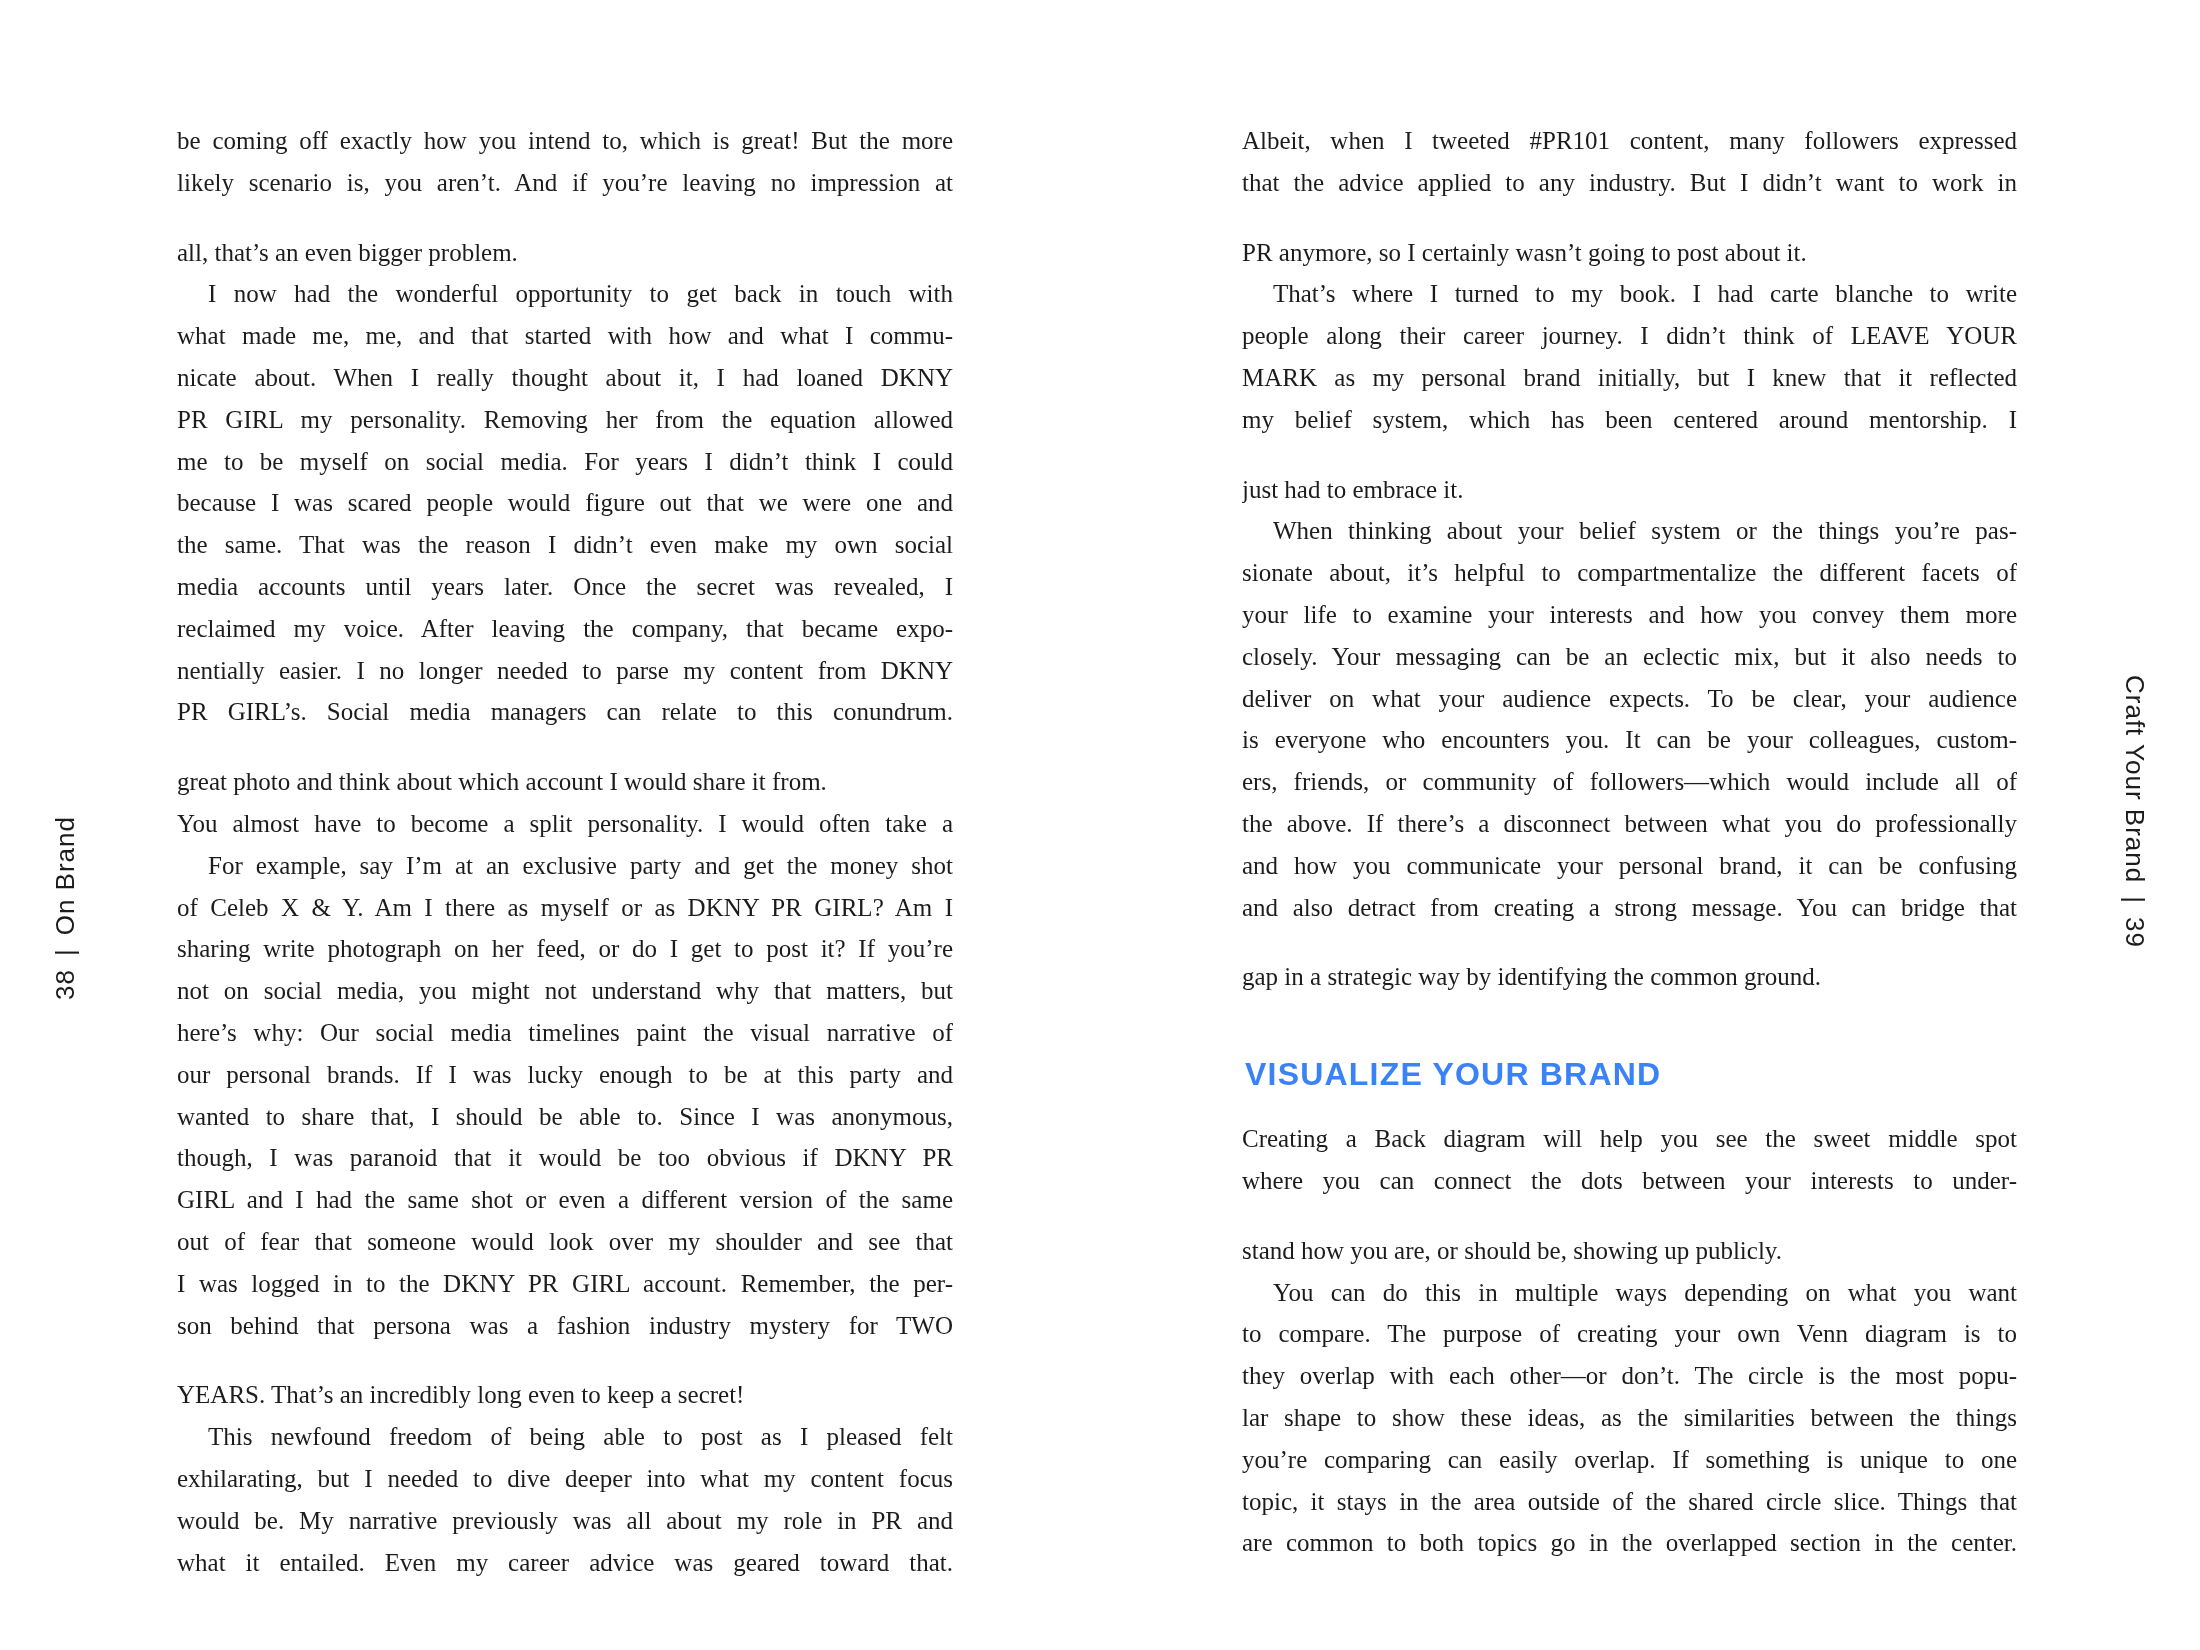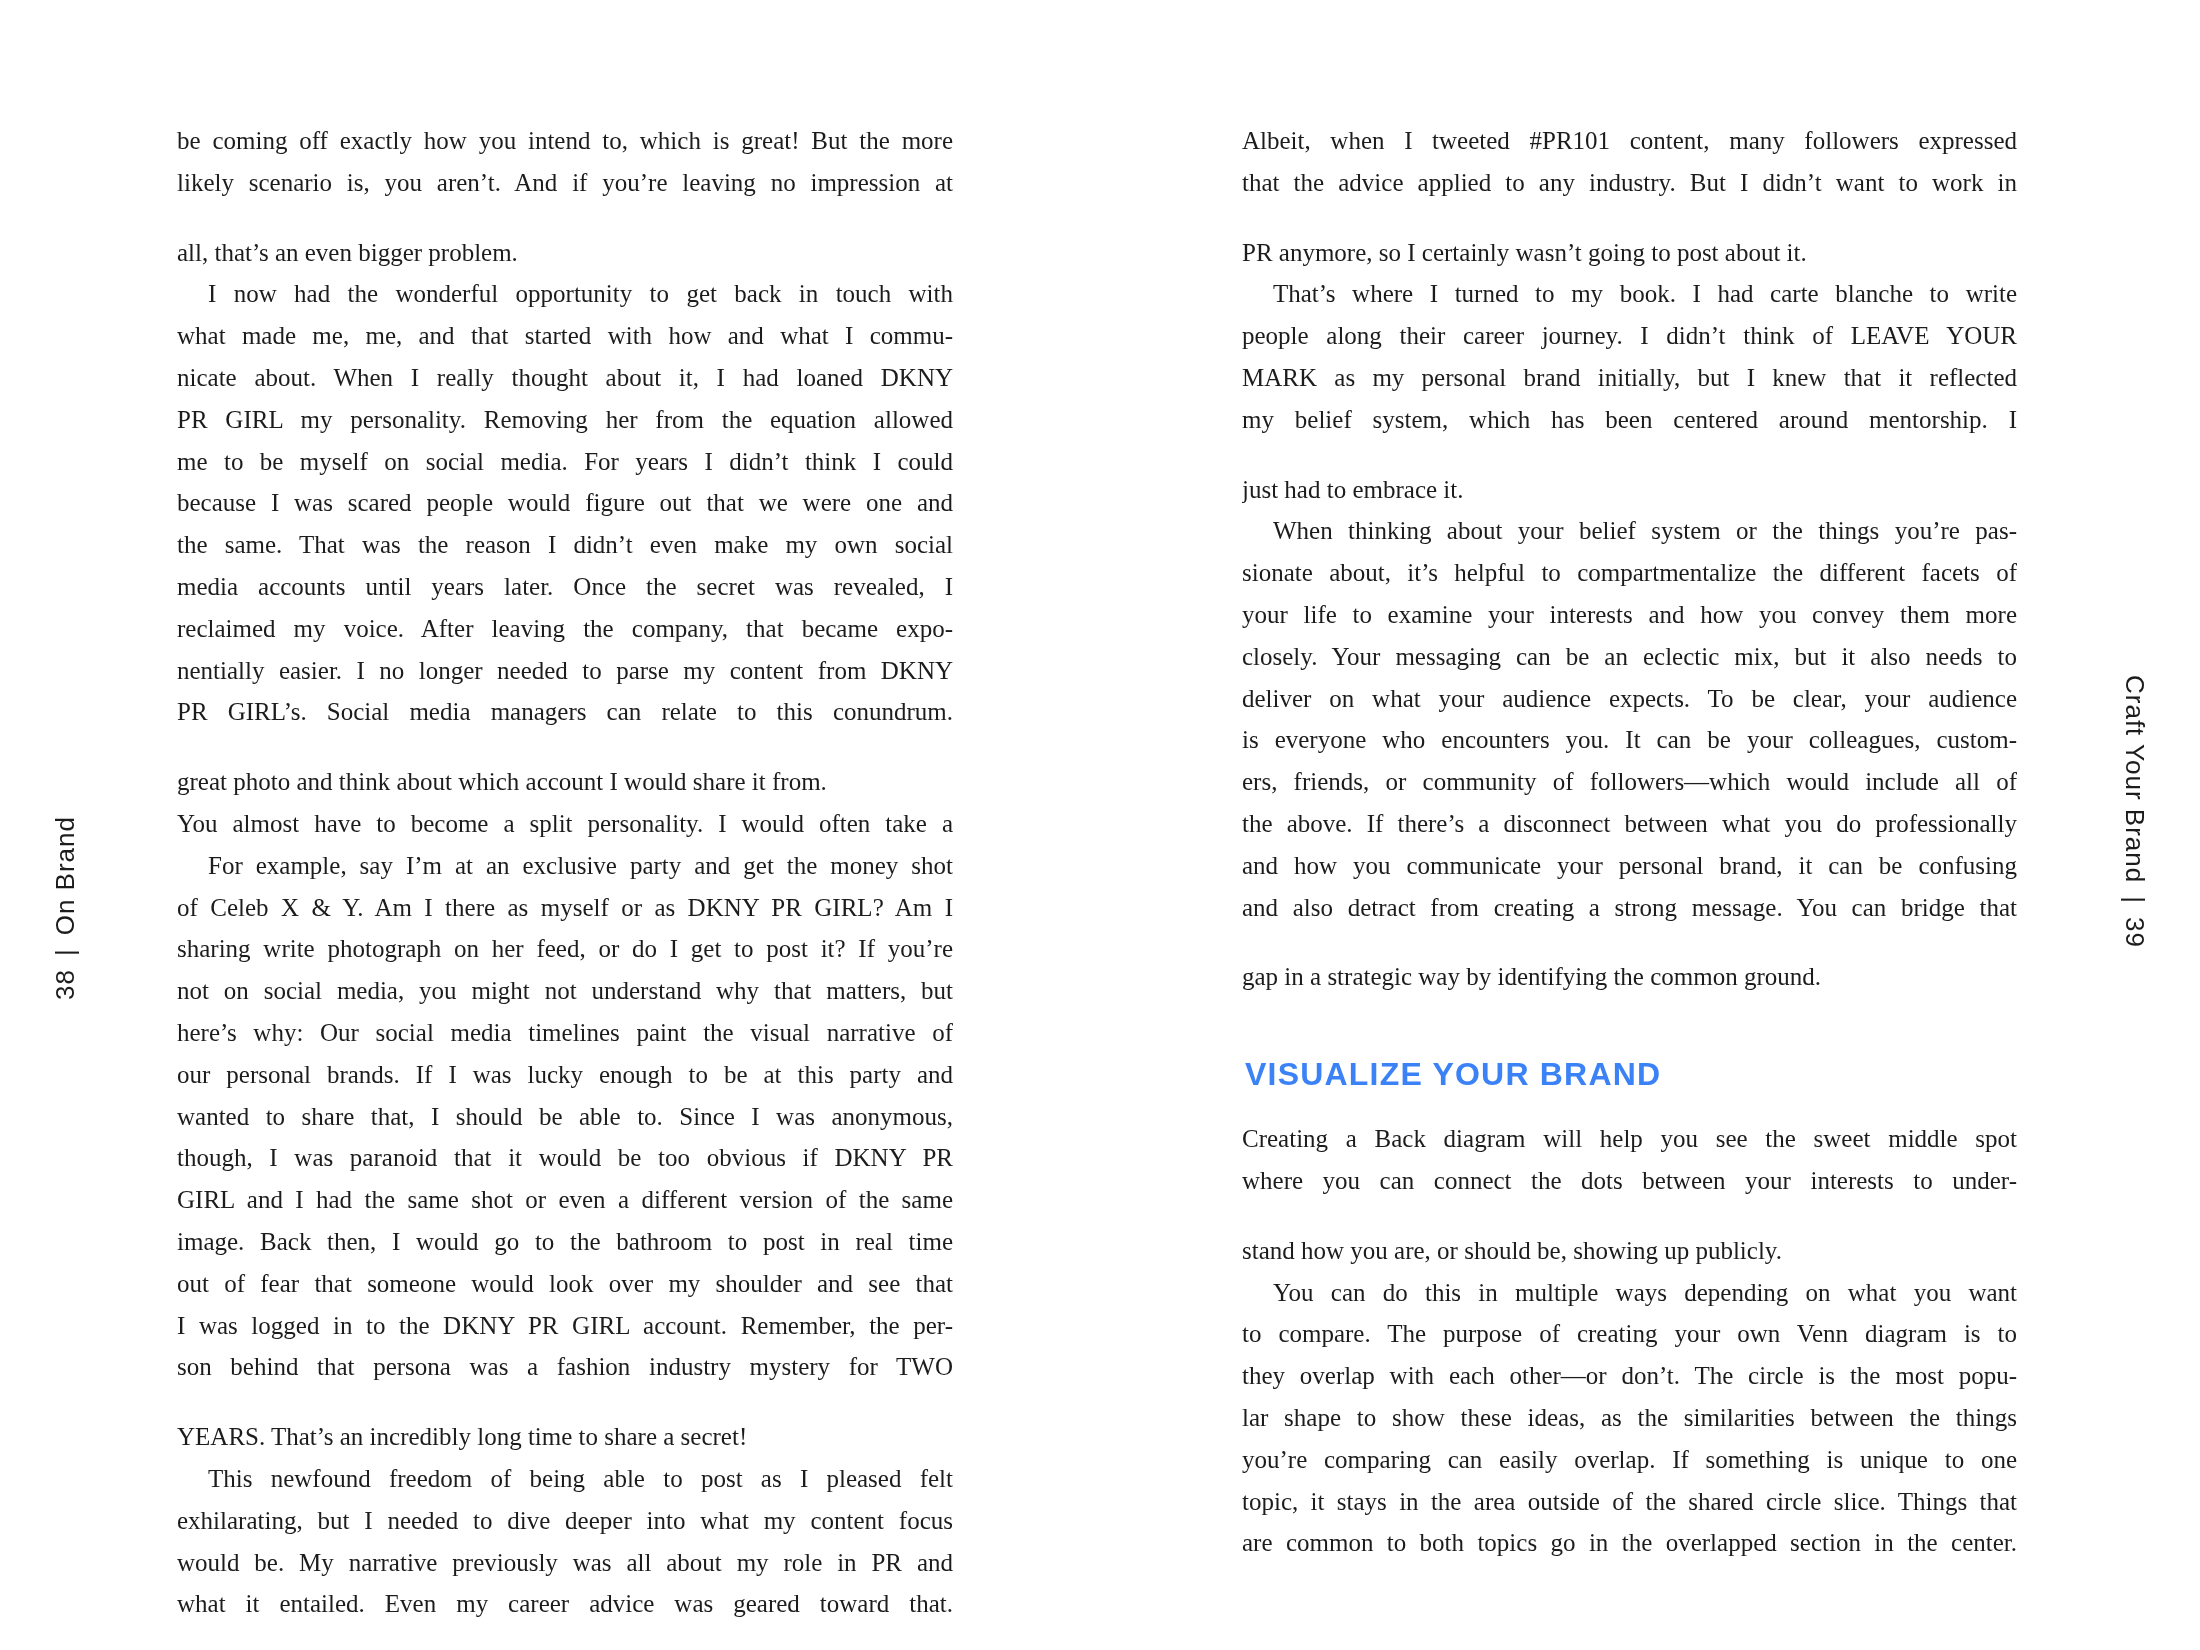--- a/index.html
+++ b/index.html
@@ -89,25 +89,24 @@
         <div class="line">You almost have to become a split personality. I would often take a</div>
         <div class="line indent">For example, say I’m at an exclusive party and get the money shot</div>
         <div class="line">of Celeb X &amp; Y. Am I there as myself or as DKNY PR GIRL? Am I</div>
         <div class="line">sharing write photograph on her feed, or do I get to post it? If you’re</div>
         <div class="line">not on social media, you might not understand why that matters, but</div>
         <div class="line">here’s why: Our social media timelines paint the visual narrative of</div>
         <div class="line">our personal brands. If I was lucky enough to be at this party and</div>
         <div class="line">wanted to share that, I should be able to. Since I was anonymous,</div>
         <div class="line">though, I was paranoid that it would be too obvious if DKNY PR</div>
         <div class="line">GIRL and I had the same shot or even a different version of the same</div>
-        <div class="line">image. Back then, I would go to the bathroom to post in real time</div>
         <div class="line">out of fear that someone would look over my shoulder and see that</div>
         <div class="line">I was logged in to the DKNY PR GIRL account. Remember, the per-</div>
         <div class="line">son behind that persona was a fashion industry mystery for TWO</div>
-        <div class="line end">YEARS. That’s an incredibly long time to share a secret!</div>
+        <div class="line end">YEARS. That’s an incredibly long even to keep a secret!</div>
         <div class="line indent">This newfound freedom of being able to post as I pleased felt</div>
         <div class="line">exhilarating, but I needed to dive deeper into what my content focus</div>
         <div class="line">would be. My narrative previously was all about my role in PR and</div>
         <div class="line">what it entailed. Even my career advice was geared toward that.</div>
       </div>
   </div>
 
   <div>
     <div class="margin-label margin-right">
       <span>Craft Your Brand</span><span class="sep">|</span><span>39</span>

